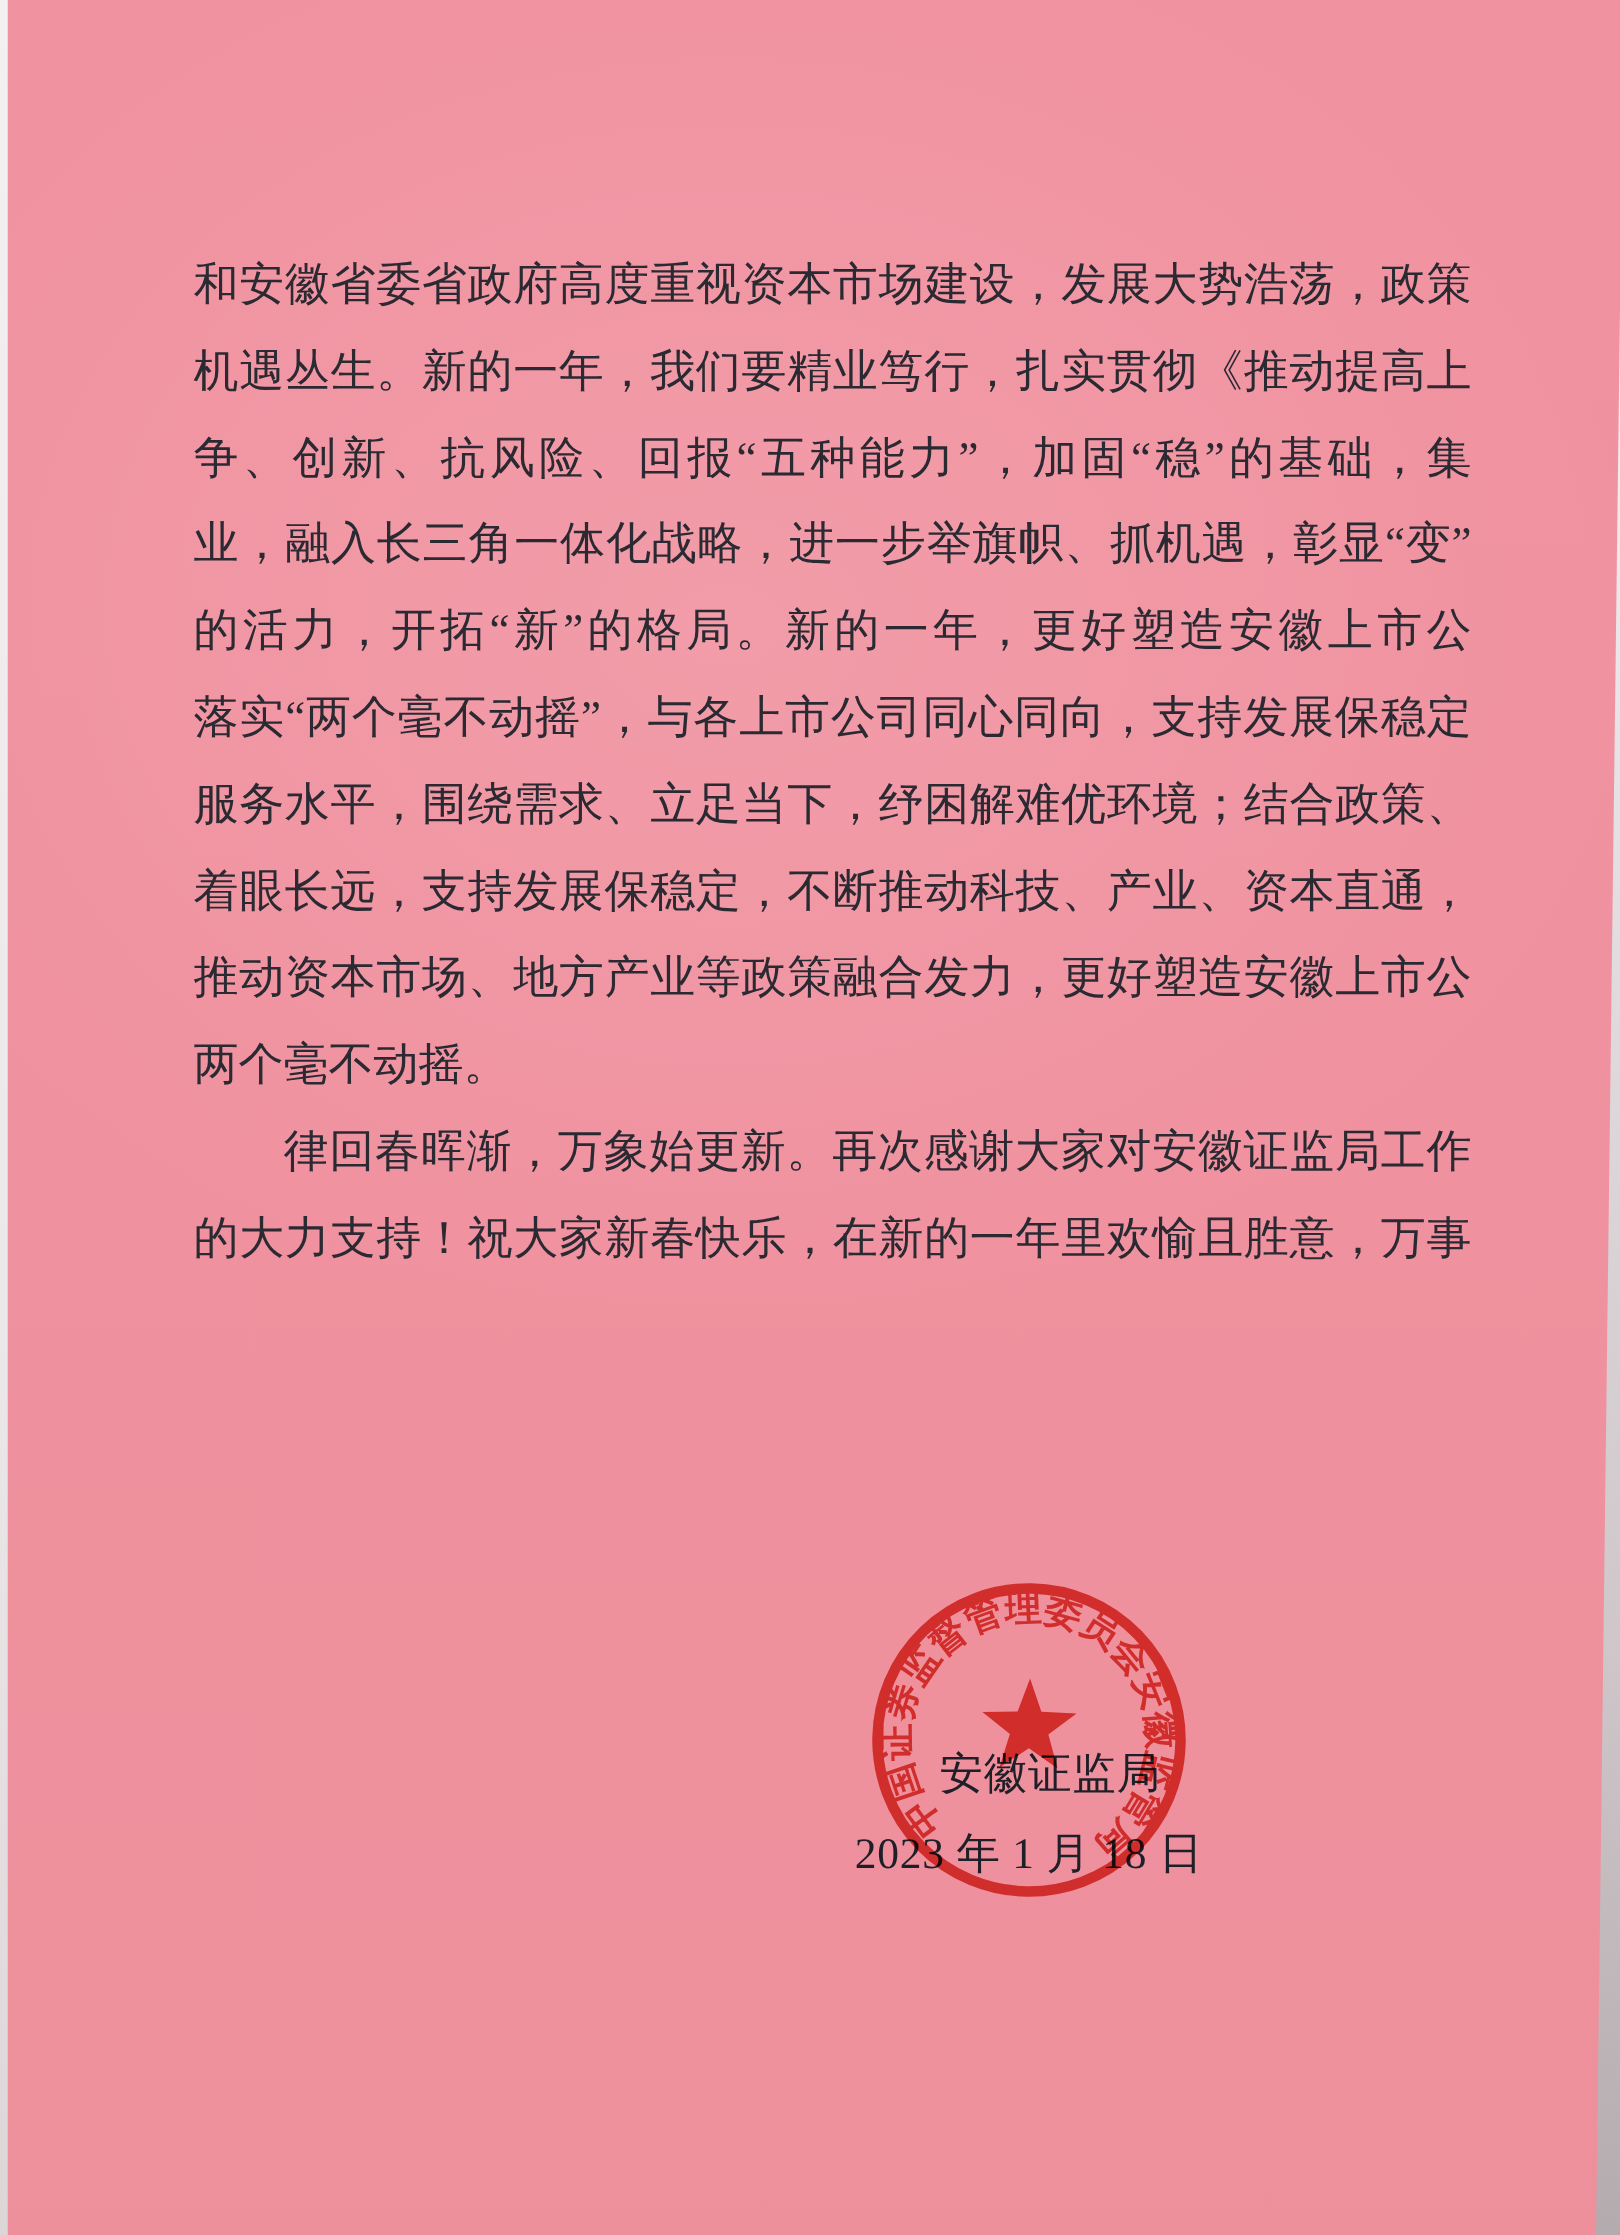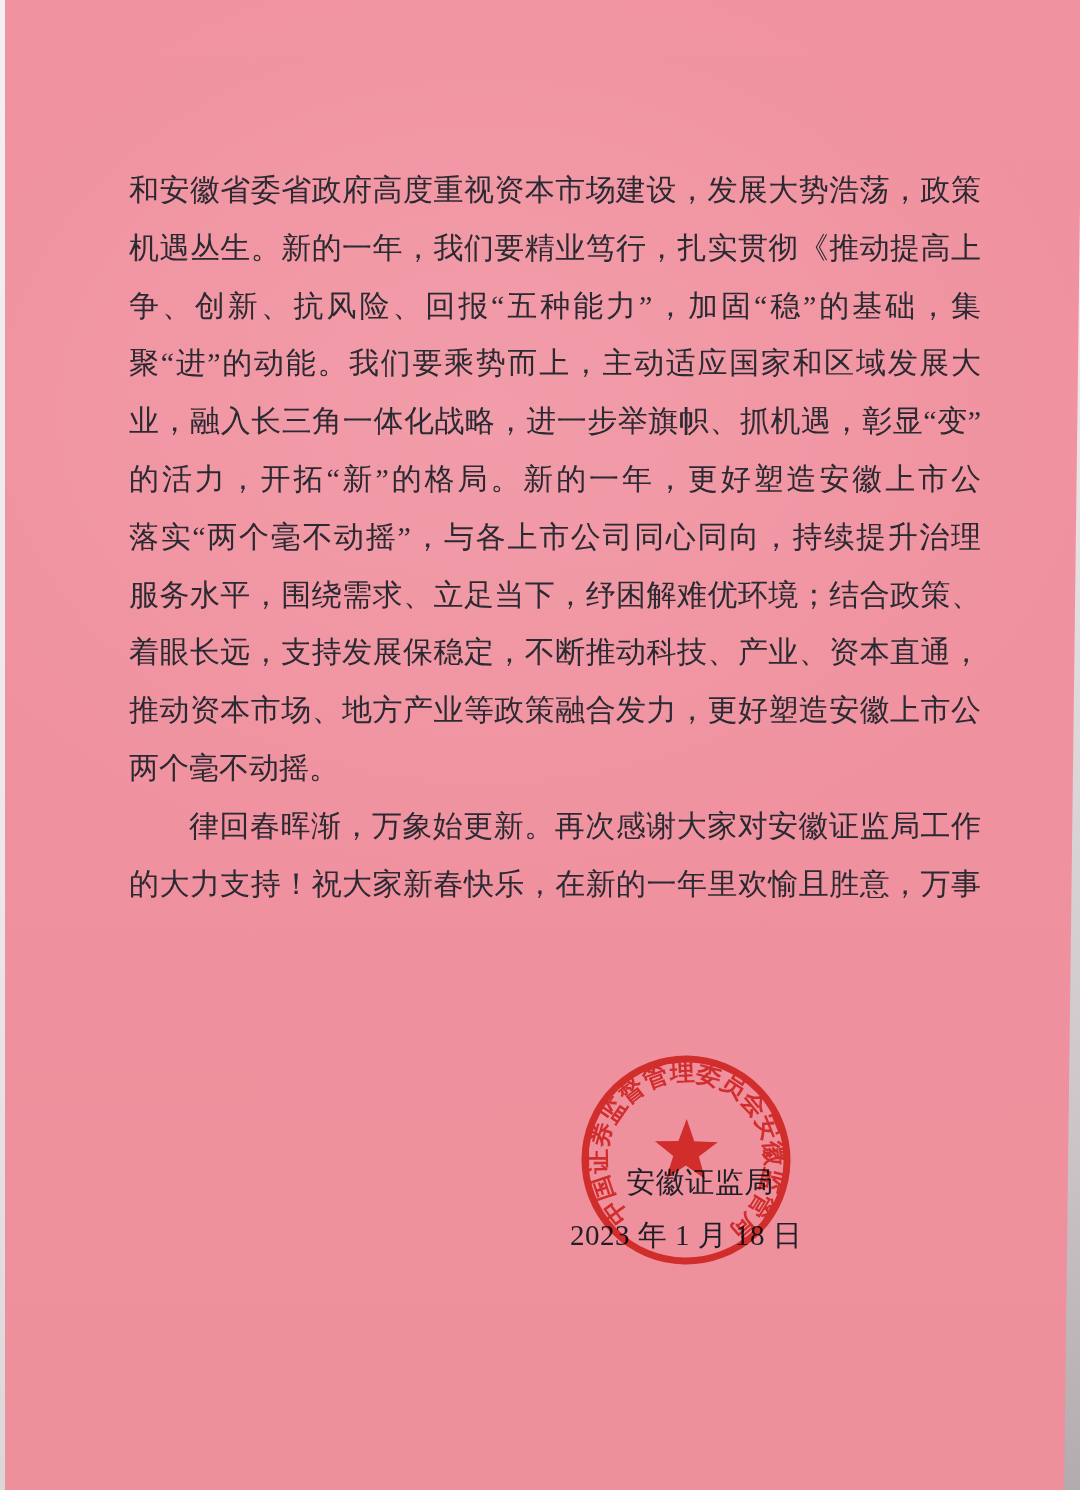--- a/index.html
+++ b/index.html
@@ -58,24 +58,23 @@
 <body>
 
 <div class="right-edge"></div>
 
 <div class="page">
 
   <div class="text-block">
     <div class="line">和安徽省委省政府高度重视资本市场建设，发展大势浩荡，政策</div>
     <div class="line">机遇丛生。新的一年，我们要精业笃行，扎实贯彻《推动提高上</div>
     <div class="line">争、创新、抗风险、回报“五种能力”，加固“稳”的基础，集</div>
-    <div class="line">聚“进”的动能。我们要乘势而上，主动适应国家和区域发展大</div>
     <div class="line">业，融入长三角一体化战略，进一步举旗帜、抓机遇，彰显“变”</div>
     <div class="line">的活力，开拓“新”的格局。新的一年，更好塑造安徽上市公</div>
-    <div class="line">落实“两个毫不动摇”，与各上市公司同心同向，持续提升治理</div>
+    <div class="line">落实“两个毫不动摇”，与各上市公司同心同向，支持发展保稳定</div>
     <div class="line">服务水平，围绕需求、立足当下，纾困解难优环境；结合政策、</div>
     <div class="line">着眼长远，支持发展保稳定，不断推动科技、产业、资本直通，</div>
     <div class="line">推动资本市场、地方产业等政策融合发力，更好塑造安徽上市公</div>
     <div class="line short">两个毫不动摇。</div>
     <div class="line indent">律回春晖渐，万象始更新。再次感谢大家对安徽证监局工作</div>
     <div class="line">的大力支持！祝大家新春快乐，在新的一年里欢愉且胜意，万事</div>
   </div>
 
   <div class="signature">安徽证监局</div>
   <div class="date">2023 年 1 月 18 日</div>

